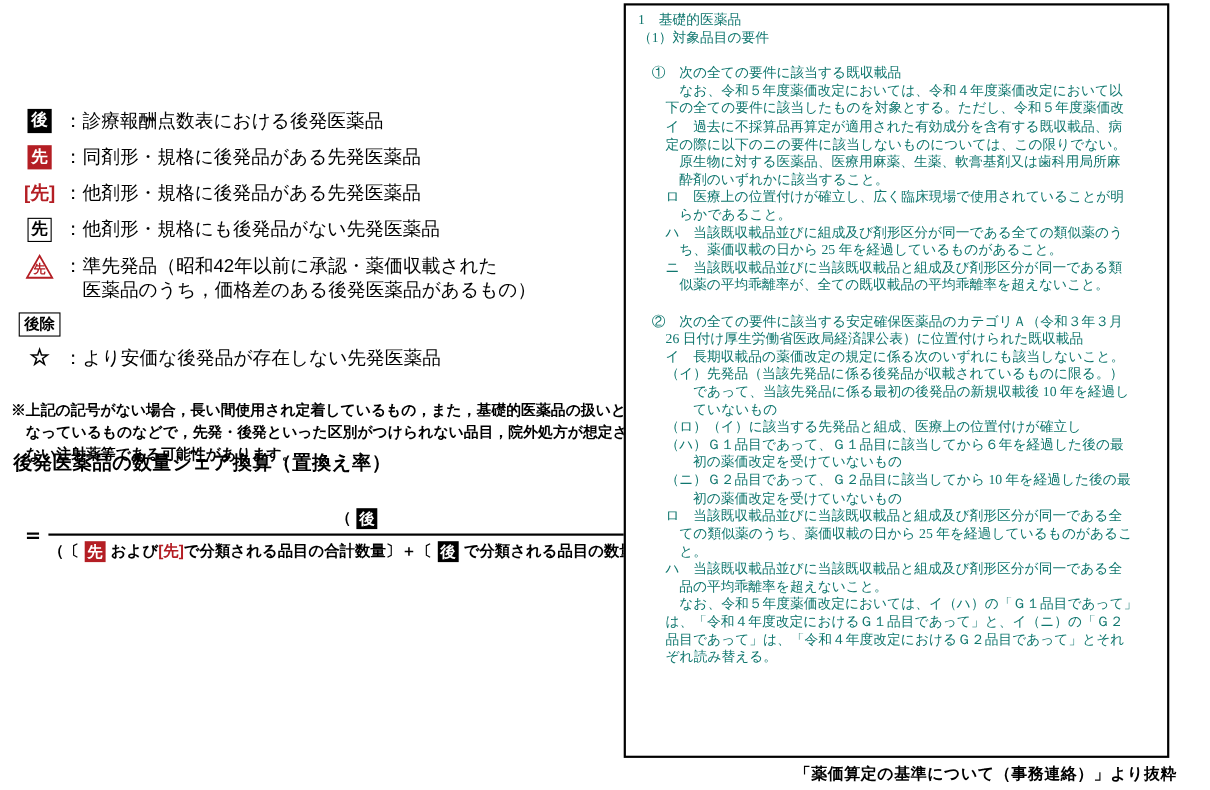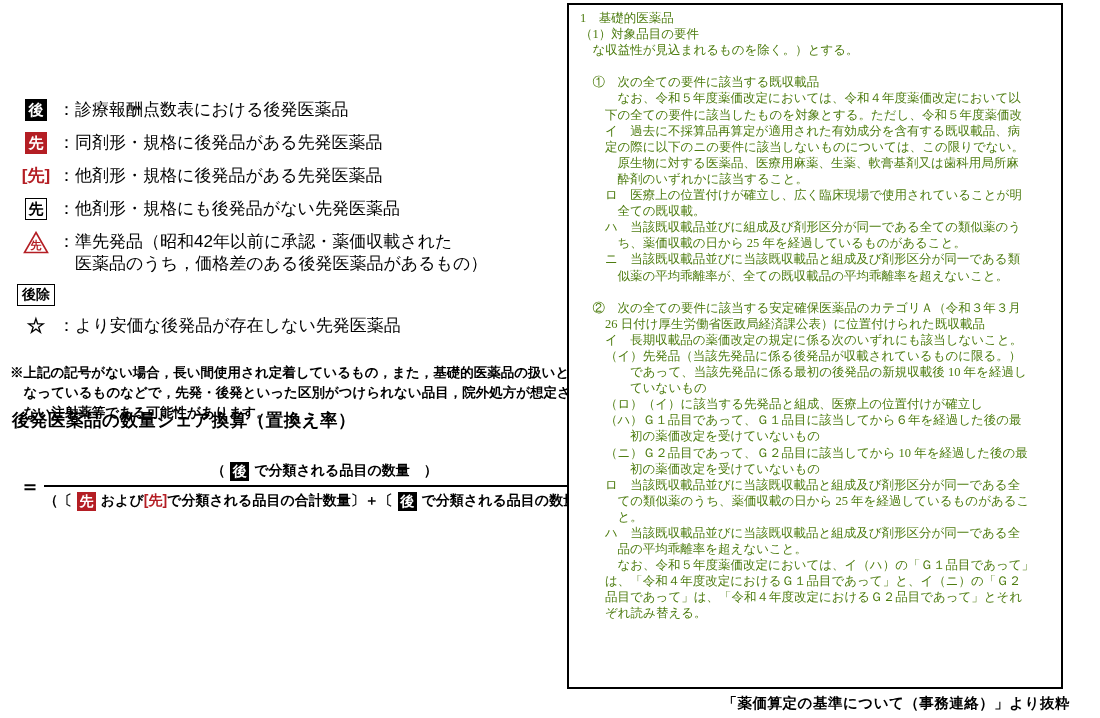--- a/index.html
+++ b/index.html
@@ -42,21 +42,21 @@
          font-size:14px;font-weight:bold;margin:0 1px;}
   .badge.b-black{background:#000;color:#fff;}
   .badge.b-red{background:#b41e24;color:#fff;}
   .fbracket-red{color:#b41e24;font-weight:bold;}
 
   
   .doc-box{position:absolute;left:567px;top:3px;width:496px;height:686px;
            border:2px solid #000;box-sizing:border-box;padding:5px 6px 0 11px;
            font-family:"Liberation Serif",serif;background:#fff;}
   .doc-line{font-size:12.5px;line-height:16.1px;height:16.1px;white-space:pre;
-            color:#4d7c0f;letter-spacing:0;}
+            color:#0f766e;letter-spacing:0;}
 
   
   .caption{position:absolute;right:30px;top:694px;font-size:14.5px;font-weight:bold;
            letter-spacing:0.5px;}
 </style>
 </head>
 <body>
 
 <div class="page">
 
@@ -115,50 +115,48 @@
 　ない注射薬等である可能性があります。</div>
 
   <div class="share-heading">後発医薬品の数量シェア換算（置換え率）</div>
 
   <div class="formula">
     <span class="eq">＝</span>
     <div class="frac">
       <div class="frac-line">
         <span>（ </span>
         <span class="badge b-black">後</span>
-        <span> で分類される品目の数量　）</span>
       </div>
       <div class="frac-bar"></div>
       <div class="frac-line">
         <span>（〔 </span>
         <span class="badge b-red">先</span>
         <span> および</span>
         <span class="fbracket-red">[先]</span>
         <span>で分類される品目の合計数量〕＋〔 </span>
         <span class="badge b-black">後</span>
         <span> で分類される品目の数量〕）</span>
       </div>
     </div>
   </div>
 
   <div class="doc-box">
     <div id="doc-lines">
         <div class="doc-line">1　基礎的医薬品</div>
         <div class="doc-line">（1）対象品目の要件</div>
-        <div class="doc-line">　な収益性が見込まれるものを除く。）とする。</div>
         <div class="doc-line"></div>
         <div class="doc-line">　①　次の全ての要件に該当する既収載品</div>
         <div class="doc-line">　　　なお、令和５年度薬価改定においては、令和４年度薬価改定において以</div>
         <div class="doc-line">　　下の全ての要件に該当したものを対象とする。ただし、令和５年度薬価改</div>
         <div class="doc-line">　　イ　過去に不採算品再算定が適用された有効成分を含有する既収載品、病</div>
         <div class="doc-line">　　定の際に以下のニの要件に該当しないものについては、この限りでない。</div>
         <div class="doc-line">　　　原生物に対する医薬品、医療用麻薬、生薬、軟膏基剤又は歯科用局所麻</div>
         <div class="doc-line">　　　酔剤のいずれかに該当すること。</div>
         <div class="doc-line">　　ロ　医療上の位置付けが確立し、広く臨床現場で使用されていることが明</div>
-        <div class="doc-line">　　　全ての既収載。</div>
+        <div class="doc-line">　　　らかであること。</div>
         <div class="doc-line">　　ハ　当該既収載品並びに組成及び剤形区分が同一である全ての類似薬のう</div>
         <div class="doc-line">　　　ち、薬価収載の日から 25 年を経過しているものがあること。</div>
         <div class="doc-line">　　ニ　当該既収載品並びに当該既収載品と組成及び剤形区分が同一である類</div>
         <div class="doc-line">　　　似薬の平均乖離率が、全ての既収載品の平均乖離率を超えないこと。</div>
         <div class="doc-line"></div>
         <div class="doc-line">　②　次の全ての要件に該当する安定確保医薬品のカテゴリＡ（令和３年３月</div>
         <div class="doc-line">　　26 日付け厚生労働省医政局経済課公表）に位置付けられた既収載品</div>
         <div class="doc-line">　　イ　長期収載品の薬価改定の規定に係る次のいずれにも該当しないこと。</div>
         <div class="doc-line">　　（イ）先発品（当該先発品に係る後発品が収載されているものに限る。）</div>
         <div class="doc-line">　　　　であって、当該先発品に係る最初の後発品の新規収載後 10 年を経過し</div>

